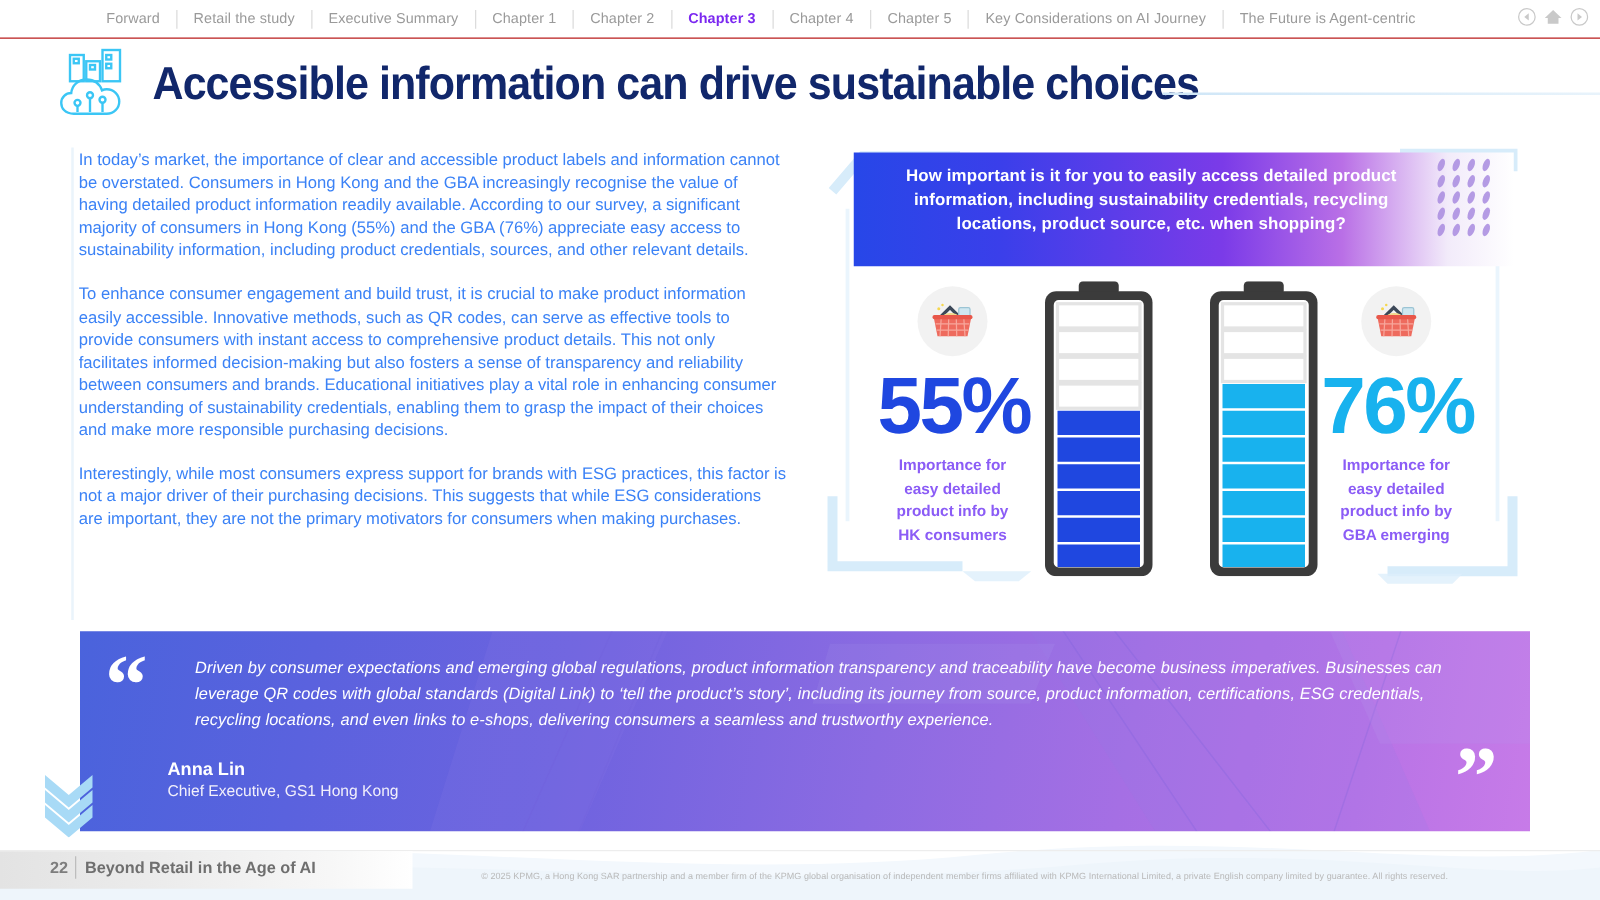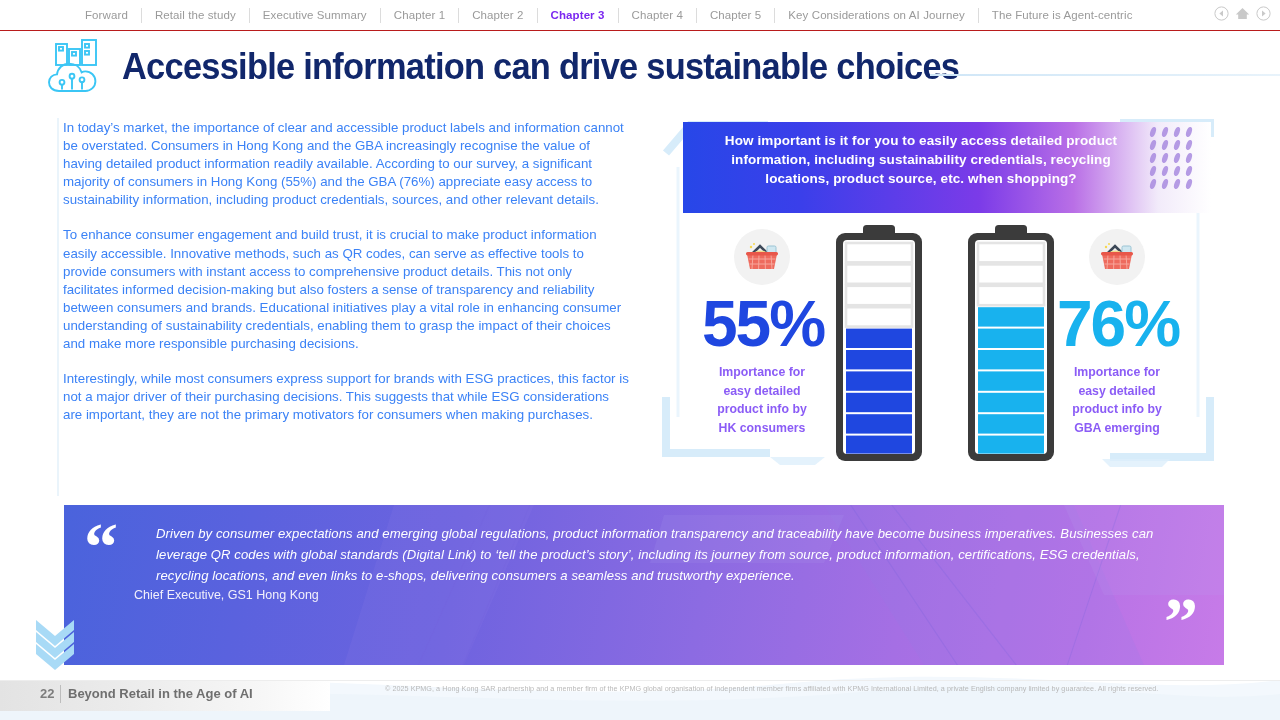--- a/index.html
+++ b/index.html
@@ -145,21 +145,21 @@
   .pagenum{
     position:absolute; left:40px; top:5px; font-size:13px; font-weight:bold;
     color:#7d7d7d;
   }
   .foot-div{ position:absolute; left:60px; top:4px; width:1px; height:18px; background:#bdbdbd; }
   .foot-title{
     position:absolute; left:68px; top:5px; font-size:13px; font-weight:bold;
     color:#6f6f6f; white-space:nowrap;
   }
   .copyright{
-    position:absolute; left:385px; top:3px; font-size:7.2px; color:#b9b9b9;
+    position:absolute; left:385px; top:15px; font-size:7.2px; color:#b9b9b9;
     white-space:nowrap; letter-spacing:.05px;
   }
   .bg-swoosh{ position:absolute; left:0; top:640px; width:1280px; height:80px; z-index:-1; }
 </style>
 </head>
 <body>
 
 <svg class="bg-swoosh" viewBox="0 0 1280 80" preserveAspectRatio="none">
   <path d="M0,52 C260,18 520,70 780,44 C1000,22 1140,58 1280,40 L1280,80 L0,80 Z" fill="#f3f8fd"></path>
   <path d="M0,64 C300,34 560,78 860,52 C1060,34 1180,66 1280,54 L1280,80 L0,80 Z" fill="#eef5fb"></path>
@@ -387,20 +387,21 @@
       <path d="M1000,0 L1160,0 L1160,90 L1040,90 Z"></path>
       <path d="M600,10 L780,10 L760,58 L586,58 Z"></path>
     </g>
   </svg>
 
   <div class="qmark-open">“</div>
   <div class="qmark-close">”</div>
 
   <div class="quote-inner">
     <div class="quote-text">Driven by consumer expectations and emerging global regulations, product information transparency and traceability have become business imperatives. Businesses can leverage QR codes with global standards (Digital Link) to ‘tell the product’s story’, including its journey from source, product information, certifications, ESG credentials, recycling locations, and even links to e-shops, delivering consumers a seamless and trustworthy experience.</div>
+    <div class="quote-name">Anna Lin</div>
     <div class="quote-role">Chief Executive, GS1 Hong Kong</div>
   </div>
 </div>
 
 <svg class="chevrons" viewBox="0 0 46 52">
   <g fill="#A8DAF6">
     <path d="M4,2 L23,18 L42,2 L42,12 L23,28 L4,12 Z"></path>
     <path d="M4,14 L23,30 L42,14 L42,24 L23,40 L4,24 Z"></path>
     <path d="M4,26 L23,42 L42,26 L42,36 L23,52 L4,36 Z"></path>
   </g>

